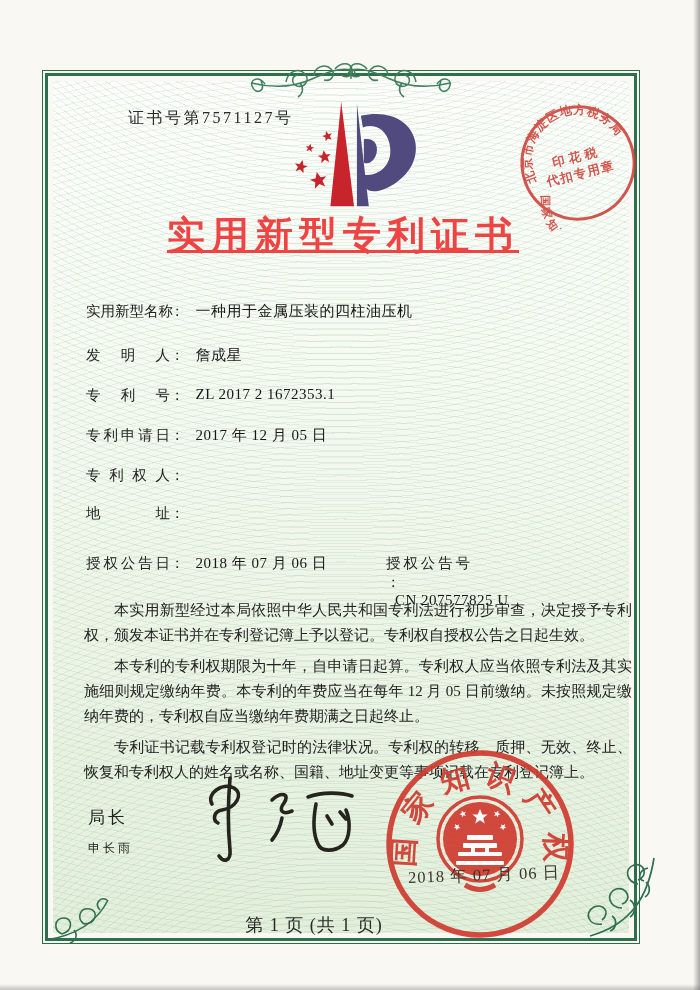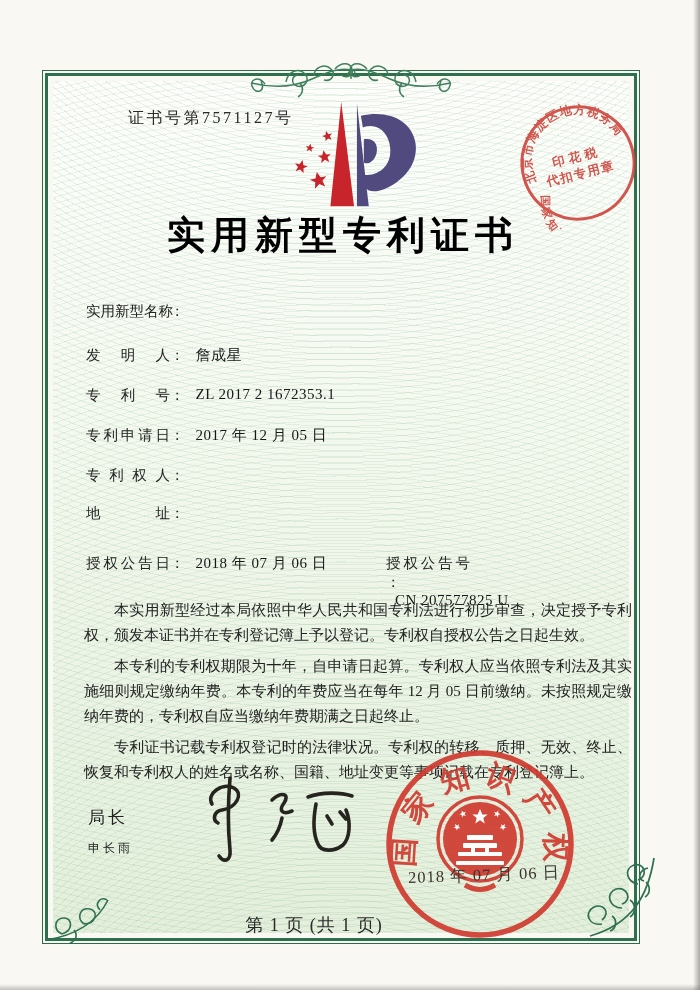--- a/index.html
+++ b/index.html
@@ -20,21 +20,21 @@
   .frame-inner{position:absolute;inset:2px;border:3px solid #2e6f4e;}
   
   .guilloche{position:absolute;inset:5px;
     background:
       repeating-radial-gradient(140% 95% at 50% -40%, rgba(122,174,136,0) 0 5px, rgba(122,174,136,.16) 5px 6px),
       repeating-radial-gradient(130% 90% at 50% 135%, rgba(122,174,136,0) 0 5px, rgba(122,174,136,.14) 5px 6px),
       linear-gradient(180deg,#fdfefb 0%,#f4f9ef 40%,#e3efdb 100%);}
   .cert-no{position:absolute;left:86px;top:108px;font-size:16px;letter-spacing:2.5px;color:#2a2a2a;margin-left:42px;}
   .logo{position:absolute;left:276px;top:96px;width:158px;height:118px;}
   .title{position:absolute;left:0;right:14px;top:210px;text-align:center;
-    font-size:38px;font-weight:bold;letter-spacing:6px;color:#000000;}
+    font-size:38px;font-weight:bold;letter-spacing:6px;color:#ef4444;text-decoration:underline;}
   .fields{position:absolute;left:86px;top:0;width:540px;font-size:15px;}
   .frow{position:absolute;left:0;display:flex;align-items:flex-start;white-space:nowrap;}
   .flabel{display:inline-block;width:84px;text-align:justify;text-align-last:justify;
     font-size:14.5px;color:#222;}
   .fcolon{display:inline-block;margin:0 2px 0 0;font-size:14.5px;}
   .fvalue{display:inline-block;margin-left:9px;font-size:15px;color:#171717;letter-spacing:.5px;}
   .fvalue.wrap{white-space:normal;width:382px;line-height:21px;}
   .grant-right{position:absolute;left:300px;top:0;display:flex;white-space:nowrap;flex-direction:column;}
   .paras{position:absolute;left:78px;top:592px;width:560px;font-size:15px;line-height:25px;
     text-align:justify;color:#222;}
@@ -119,20 +119,21 @@
   <text x="60" y="58" text-anchor="middle" font-size="12.5" letter-spacing="4" fill="#cc4038" font-weight="bold">印花税</text>
   <text x="60" y="75" text-anchor="middle" font-size="12.5" letter-spacing="1.5" fill="#cc4038" font-weight="bold">代扣专用章</text>
 </svg>
 
 <div class="title">实用新型专利证书</div>
 
 <div class="fields">
   <div class="frow" style="top:302px">
     <span class="flabel">实用新型名称</span>
       <span class="fcolon">：</span>
+    <span class="fvalue">一种用于金属压装的四柱油压机</span>
   </div>
   <div class="frow" style="top:346px">
     <span class="flabel">发 明 人</span>
       <span class="fcolon">：</span>
     <span class="fvalue">詹成星</span>
   </div>
   <div class="frow" style="top:386px">
     <span class="flabel">专 利 号</span>
       <span class="fcolon">：</span>
     <span class="fvalue">ZL 2017 2 1672353.1</span>

